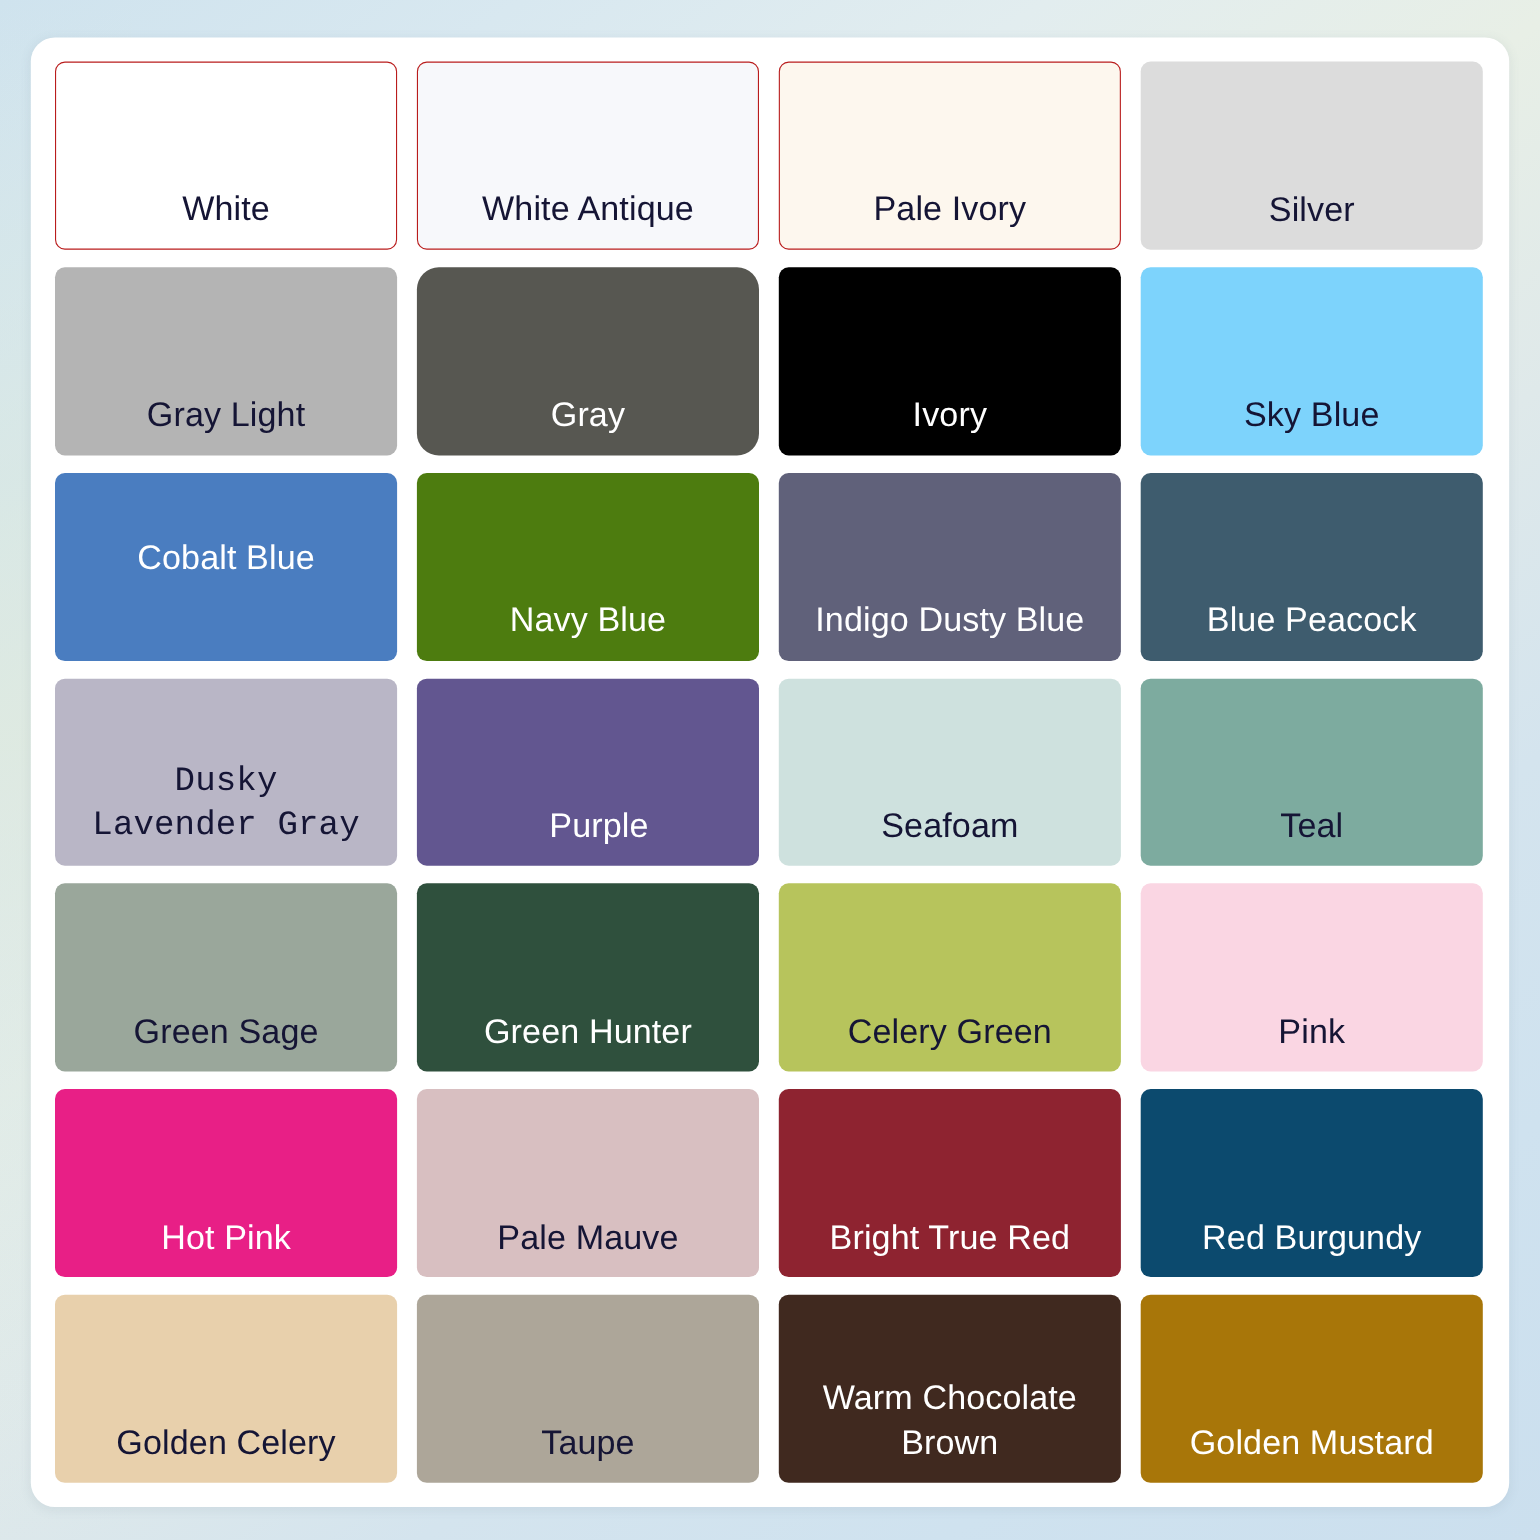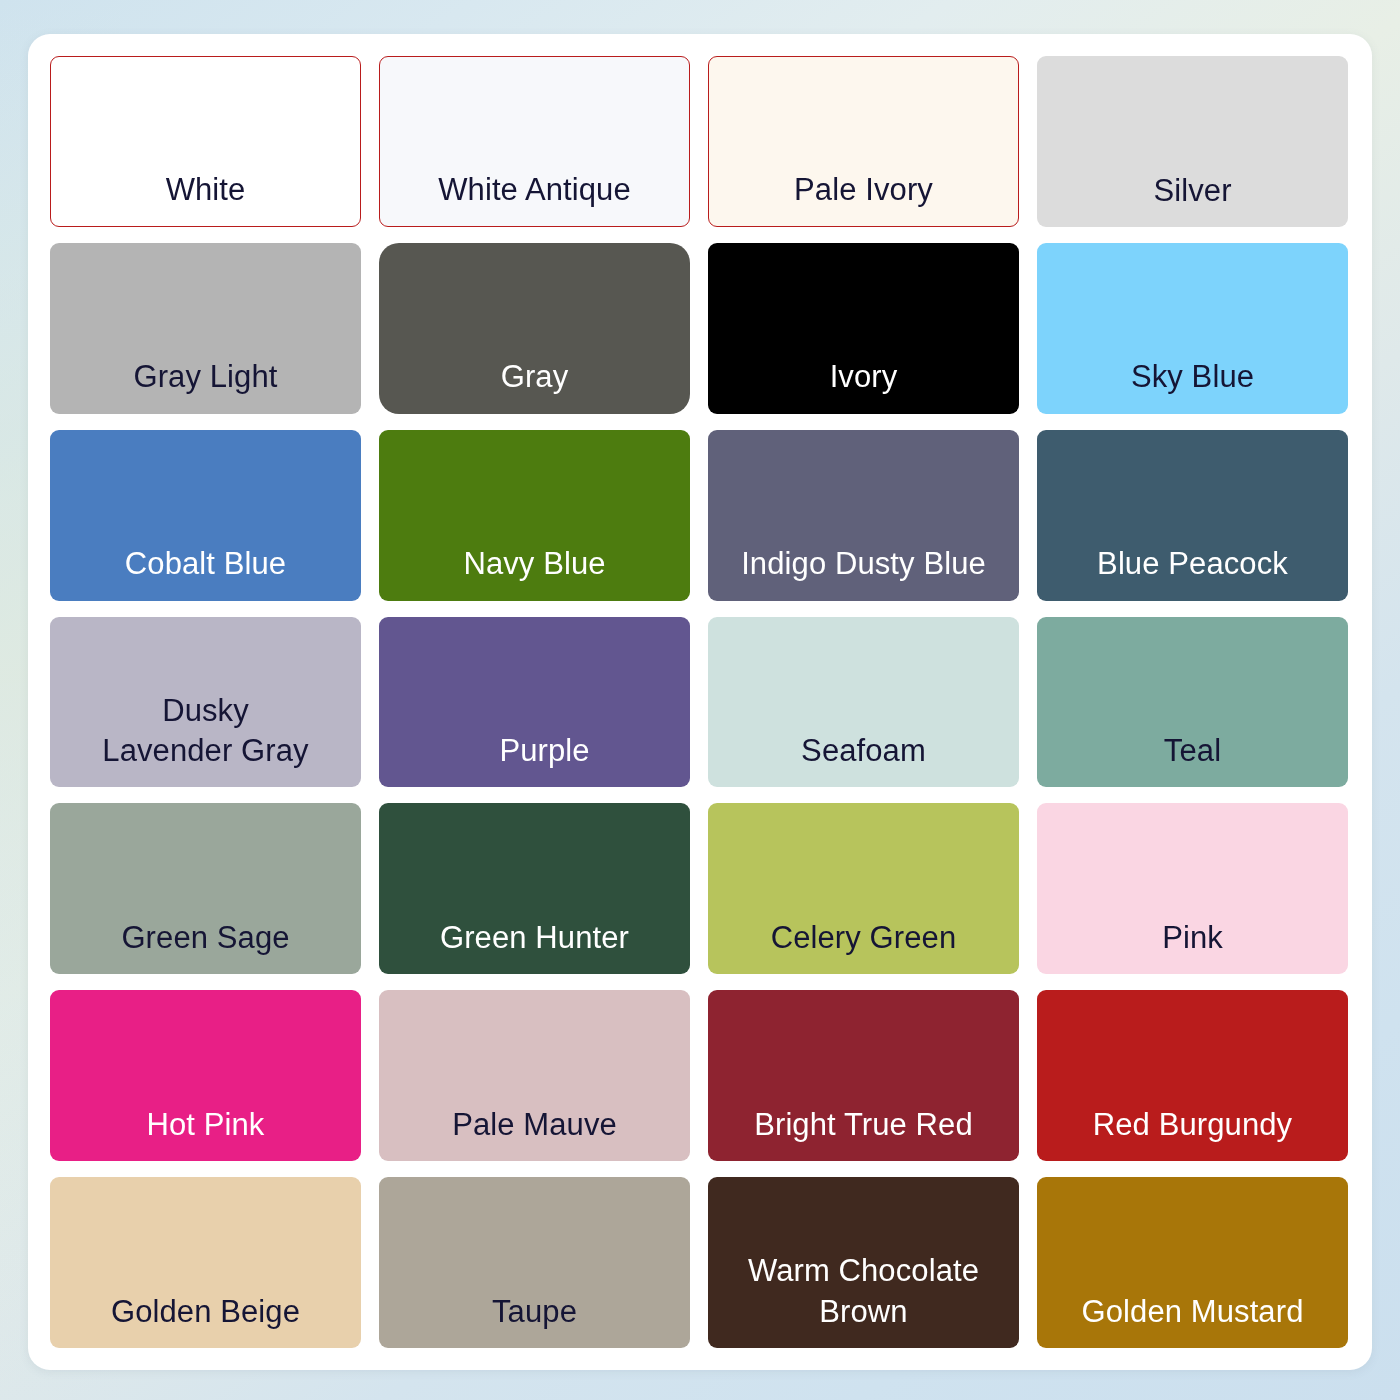--- a/index.html
+++ b/index.html
@@ -108,33 +108,33 @@
       </div>
       <div class="swatch light-text" style="background: rgb(87, 87, 81); border-radius: 20px;">
         <span class="swatch-label">Gray</span>
       </div>
       <div class="swatch light-text" style="background: rgb(0, 0, 0);">
         <span class="swatch-label">Ivory</span>
       </div>
       <div class="swatch dark-text" style="background: #7dd3fc;">
         <span class="swatch-label">Sky Blue</span>
       </div>
-      <div class="swatch light-text" style="background: rgb(74, 125, 192);">
+      <div class="swatch light-text" style="background: rgb(74, 125, 192); align-items: center;">
         <span class="swatch-label">Cobalt Blue</span>
       </div>
       <div class="swatch light-text" style="background: #4d7c0f;">
         <span class="swatch-label">Navy Blue</span>
       </div>
       <div class="swatch light-text" style="background: rgb(96, 97, 122);">
         <span class="swatch-label">Indigo Dusty Blue</span>
       </div>
       <div class="swatch light-text" style="background: rgb(62, 92, 110);">
         <span class="swatch-label">Blue Peacock</span>
       </div>
-      <div class="swatch dark-text" style="background: rgb(185, 182, 198);">
+      <div class="swatch dark-text" style="background: rgb(185, 182, 198); font-family: Liberation Mono, monospace;">
         <span class="swatch-label">Dusky
 Lavender Gray</span>
       </div>
       <div class="swatch light-text" style="background: rgb(98, 86, 144); padding-left: 20px;">
         <span class="swatch-label">Purple</span>
       </div>
       <div class="swatch dark-text" style="background: rgb(206, 225, 222);">
         <span class="swatch-label">Seafoam</span>
       </div>
       <div class="swatch dark-text" style="background: rgb(125, 171, 159);">
@@ -154,25 +154,25 @@
       </div>
       <div class="swatch light-text" style="background: rgb(232, 31, 134);">
         <span class="swatch-label">Hot Pink</span>
       </div>
       <div class="swatch dark-text" style="background: rgb(216, 191, 193);">
         <span class="swatch-label">Pale Mauve</span>
       </div>
       <div class="swatch light-text" style="background: rgb(142, 35, 48);">
         <span class="swatch-label">Bright True Red</span>
       </div>
-      <div class="swatch light-text" style="background: #b91c1c;">
+      <div class="swatch light-text" style="background: #0c4a6e;">
         <span class="swatch-label">Red Burgundy</span>
       </div>
       <div class="swatch dark-text" style="background: rgb(232, 208, 172);">
-        <span class="swatch-label">Golden Beige</span>
+        <span class="swatch-label">Golden Celery</span>
       </div>
       <div class="swatch dark-text" style="background: rgb(173, 166, 153); align-items: flex-end;">
         <span class="swatch-label">Taupe</span>
       </div>
       <div class="swatch light-text" style="background: rgb(64, 41, 31);">
         <span class="swatch-label">Warm Chocolate
 Brown</span>
       </div>
       <div class="swatch light-text" style="background: rgb(168, 118, 9);">
         <span class="swatch-label">Golden Mustard</span>

